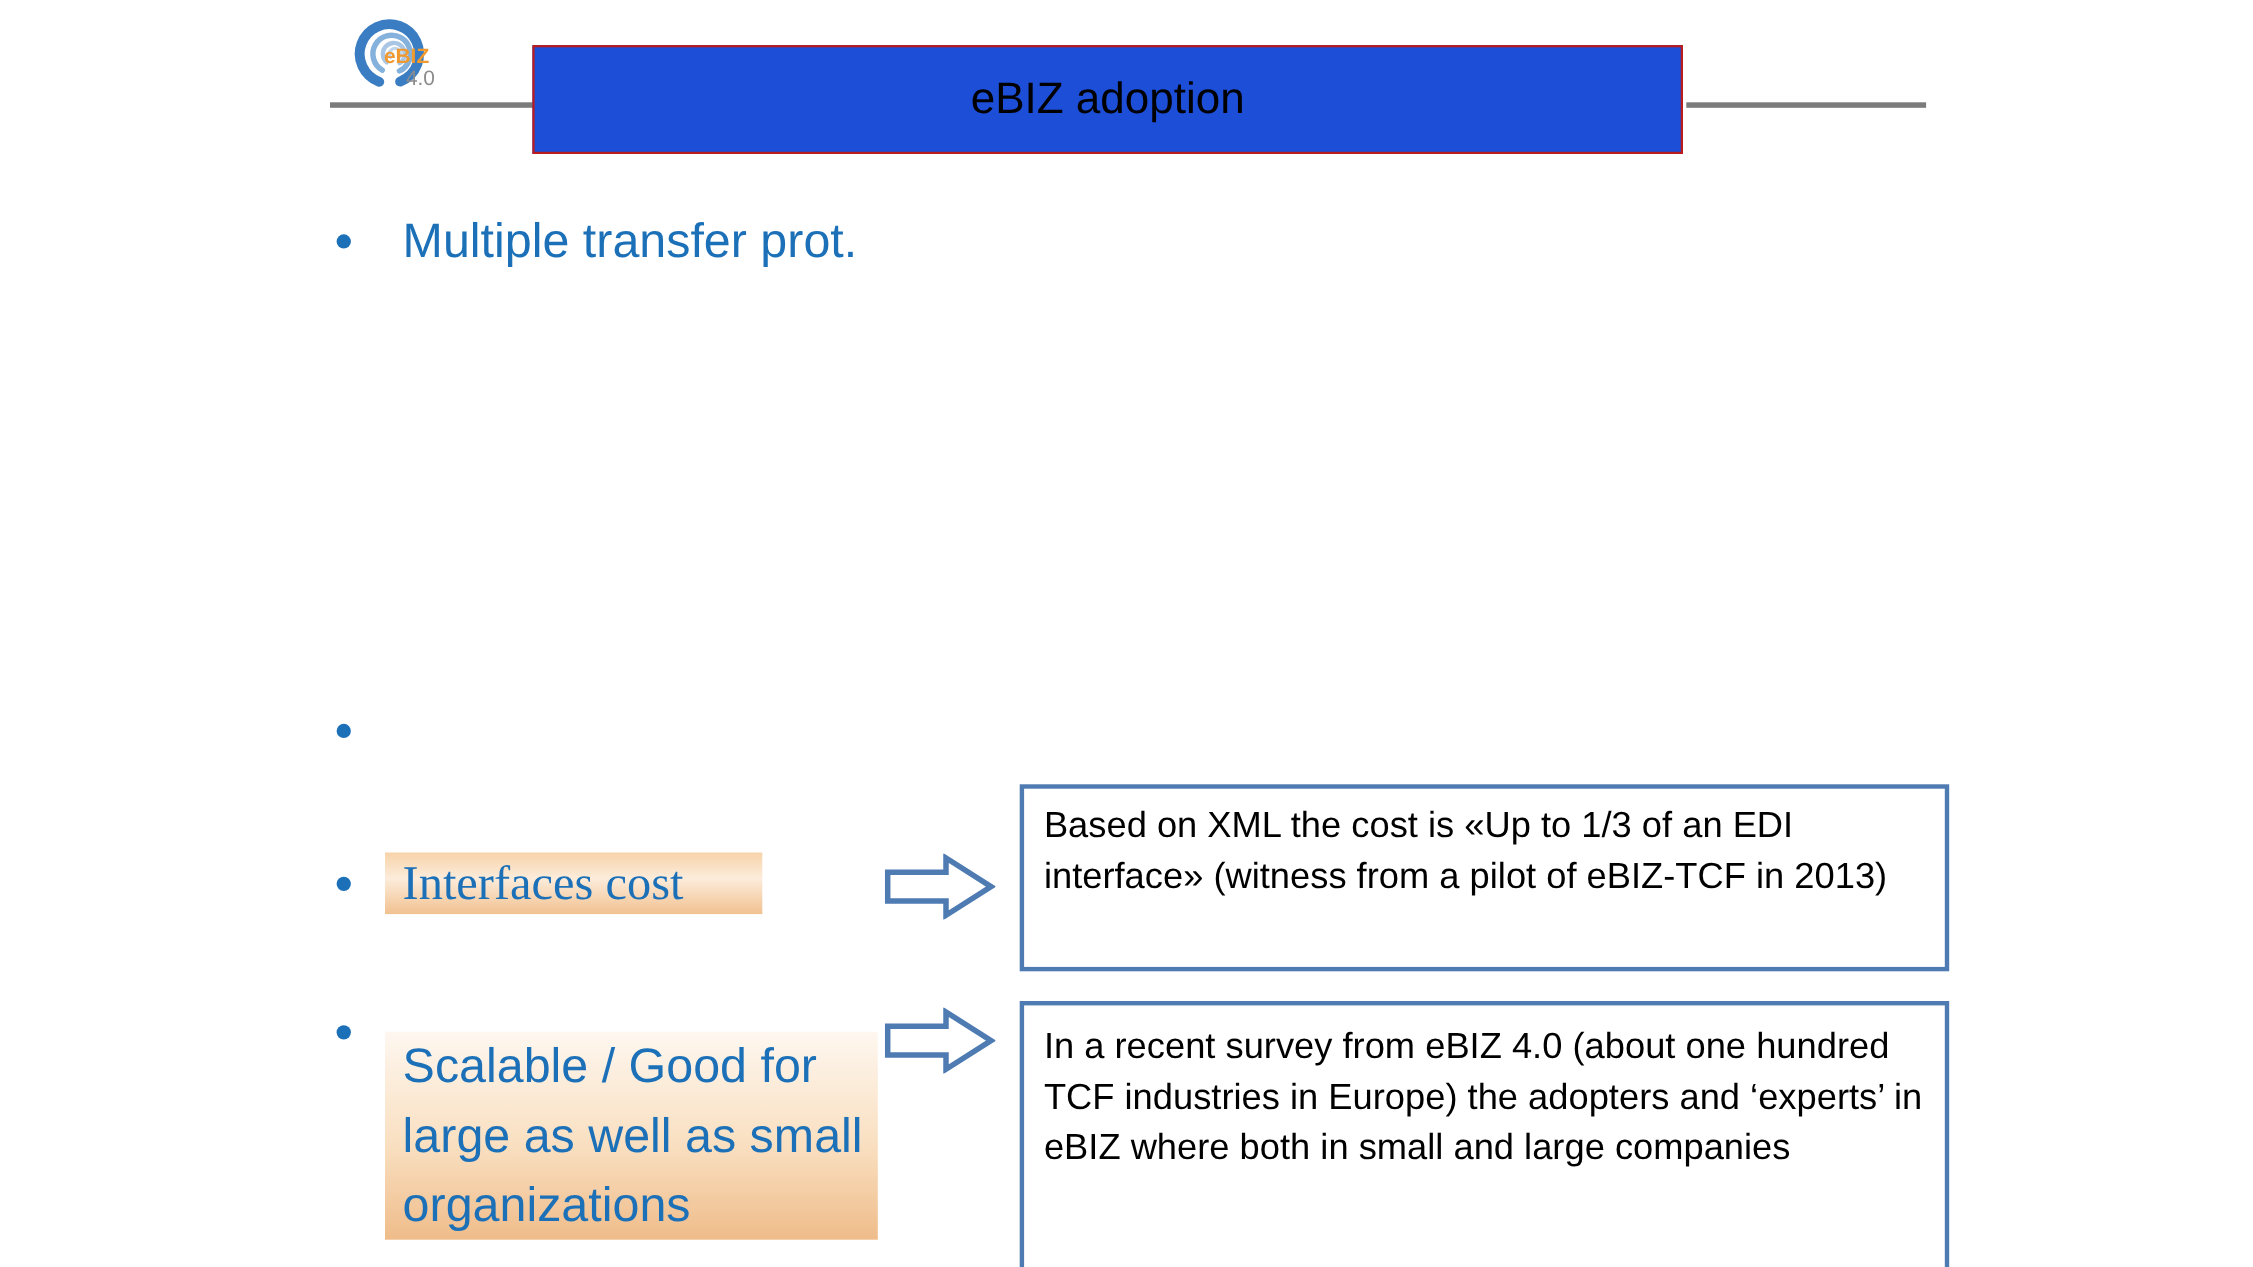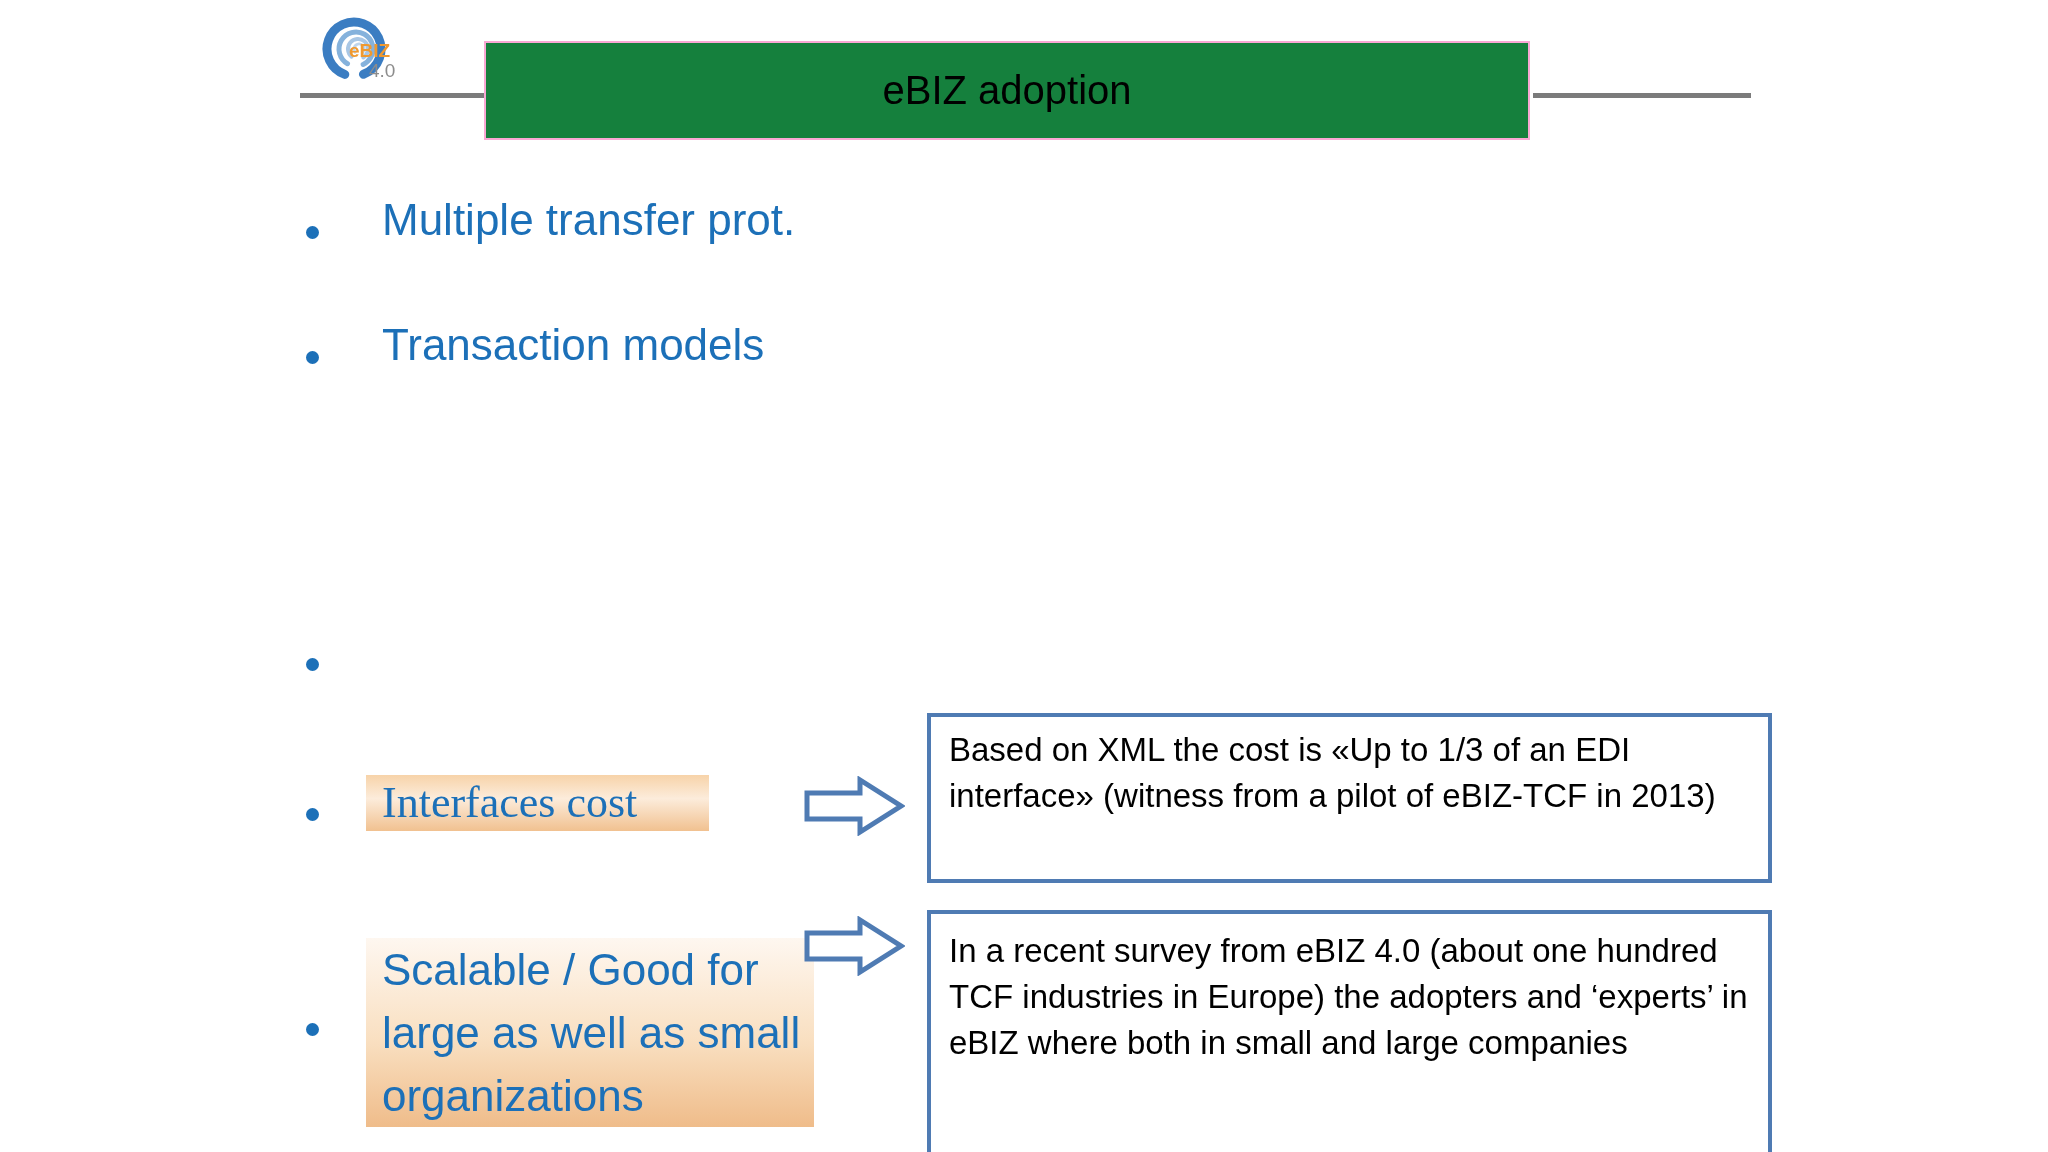--- a/index.html
+++ b/index.html
@@ -14,27 +14,27 @@
   .logo { position:absolute; left:314px; top:2px; width:112px; height:70px; }
 
   
   .hline { position:absolute; top:79px; height:5px; background:#7b7b7b; }
   .hline-left  { left:300px; width:186px; }
   .hline-right { left:1533px; width:218px; }
 
   
   .title-box {
     position:absolute; left:484px; top:27px; width:1046px; height:99px;
-    background:#15803d; border:2px solid #f9a8d4; box-sizing:border-box;
+    background:#1d4ed8; border:2px solid #b91c1c; box-sizing:border-box;
     display:flex; align-items:center; justify-content:center;
     font-size:40px; color:#000000;
   }
 
   
-  .bullet-item { position:absolute; left:306px; display:flex; align-items:center;gap:16px; }
+  .bullet-item { position:absolute; left:306px; display:flex; align-items:flex-start; }
   .dot { flex:0 0 auto; width:13px; height:13px; border-radius:50%; background:#1c70b8; margin-top:25px; }
   .btext { margin-left:47px; color:#1c70b8; font-size:44px; line-height:63px; white-space:nowrap; }
 
   .b1 { top:174px; }
   .b2 { top:299px; }
   .b3 { top:429px; }
   .b4 { top:619px; }
   .b5 { top:761px; }
   .b6 { top:893px; }
 
@@ -94,26 +94,20 @@
     <span>eBIZ adoption</span>
   </div>
 
   <div class="bullet-item b1">
     <span class="dot"></span>
     <div class="btext">
         <div>Multiple transfer prot.</div>
       </div>
   </div>
 
-  <div class="bullet-item b2">
-    <span class="dot"></span>
-    <div class="btext">
-        <div>Transaction models</div>
-      </div>
-  </div>
 
 
   <div class="bullet-item b4">
     <span class="dot"></span>
   </div>
 
   <div class="bullet-item b5">
     <span class="dot"></span>
     <div class="btext">
       <div>Interfaces cost</div>

